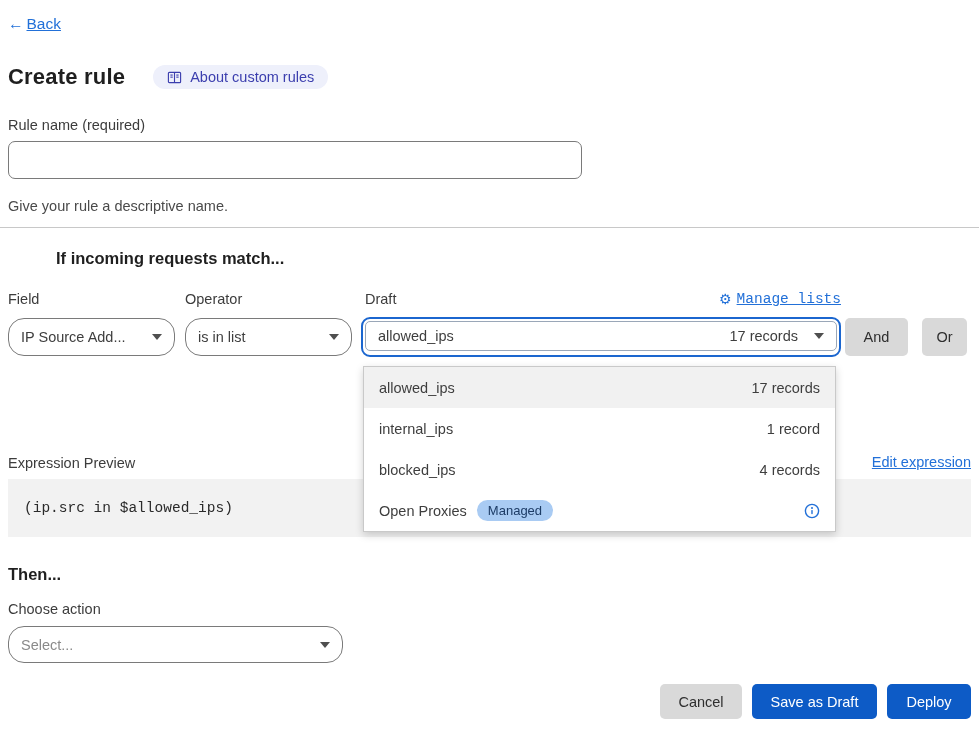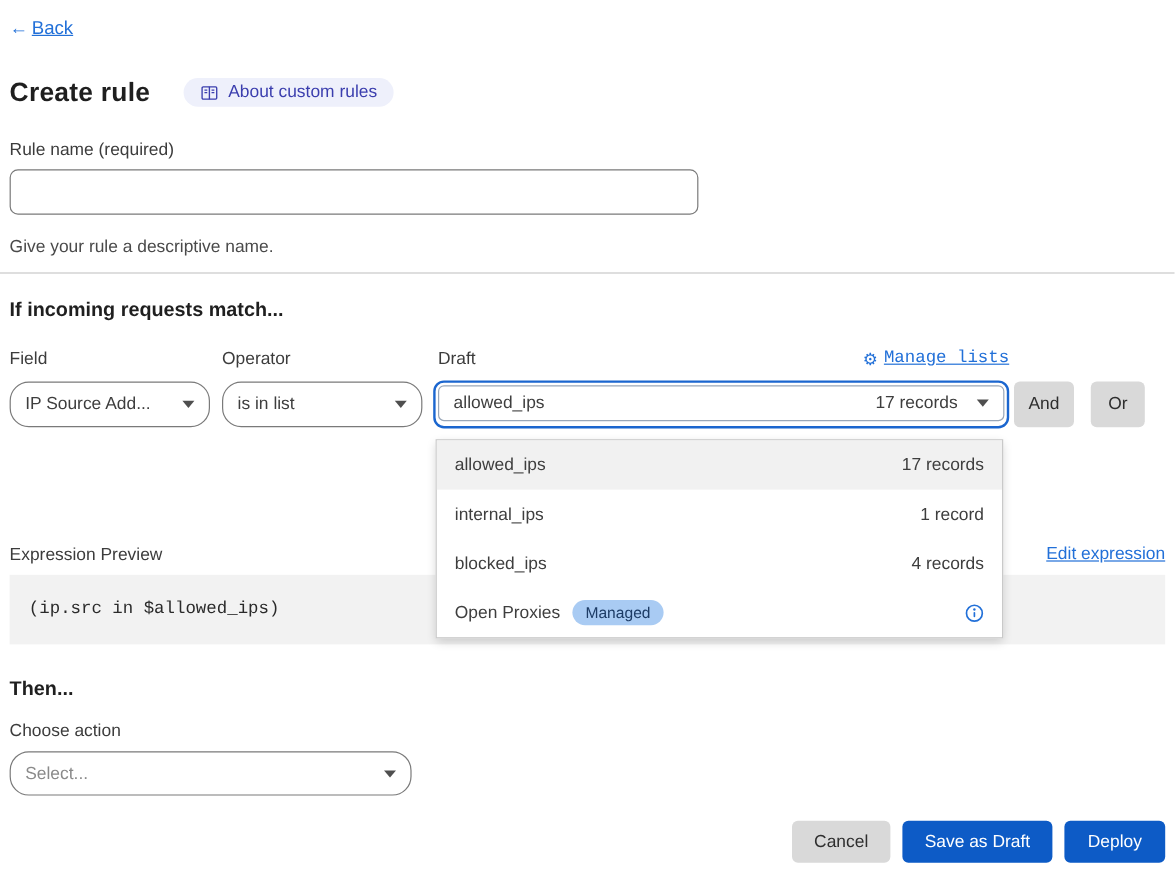--- a/index.html
+++ b/index.html
@@ -40,21 +40,21 @@
   .form-label{position:absolute;font-size:14.5px;color:var(--text-body);}
   .rule-name-label{left:8px;top:117px;}
   .rule-name-input{position:absolute;left:8px;top:141px;width:574px;height:38px;
                    border:1px solid var(--border-gray);border-radius:7px;font-size:14.5px;
                    padding:0 12px;outline:none;background:#fff;}
   .rule-helper{position:absolute;left:8px;top:198px;font-size:14.5px;color:#4a4a4a;}
 
   .divider{position:absolute;left:0;top:227px;width:979px;height:1px;background:var(--divider);}
 
   .section-heading{position:absolute;left:8px;font-size:16.5px;font-weight:bold;color:var(--text-dark);}
-  .match-heading{top:249px;}
+  .match-heading{top:249px;margin-left:48px;}
   .then-heading{top:565px;}
 
   
   .labels-row{position:absolute;left:8px;top:291px;width:963px;display:flex;}
   .labels-row .lab{font-size:14.5px;color:var(--text-body);}
   .lab-field{width:177px;}
   .lab-operator{width:176px;}
   .lab-value{width:480px;display:flex;justify-content:space-between;align-items:center;padding-left:4px;}
   .manage-lists{display:inline-flex;align-items:center;gap:5px;color:var(--link-blue);font-size:14.5px;}
   .manage-lists .link-text{text-decoration:underline;font-family:Liberation Mono, monospace;}
@@ -70,21 +70,21 @@
               padding:2px;margin-right:4px;background:#fff;}
   .value-select{width:100%;height:30px;border:1px solid #9aa7b8;border-radius:5px;
                 display:flex;align-items:center;justify-content:space-between;padding:0 12px;
                 font-size:14.5px;color:#3e3e3e;cursor:pointer;}
   .value-right{display:flex;align-items:center;gap:16px;}
   .caret{width:0;height:0;border-left:5px solid transparent;border-right:5px solid transparent;
          border-top:6px solid #4f4f4f;}
   .btn{display:inline-flex;align-items:center;justify-content:center;border:none;cursor:pointer;
        border-radius:5px;font-size:14.5px;font-family:inherit;}
   .btn-neutral{background:var(--neutral-button-bg);color:#2e2e2e;}
-  .and-btn{width:50px;height:38px;margin-right:14px;}
+  .and-btn{width:63px;height:38px;margin-right:14px;}
   .or-btn{width:45px;height:38px;}
 
   
   .dropdown{position:absolute;left:363px;top:366px;width:473px;background:#fff;
             border:1px solid #c9c9c9;box-shadow:0 3px 8px rgba(0,0,0,.18);z-index:20;}
   .dd-row{height:41px;display:flex;align-items:center;justify-content:space-between;
           padding:0 15px;font-size:14.5px;color:#3e3e3e;cursor:pointer;}
   .dd-row.highlight{background:var(--highlight-row-bg);}
   .dd-left{display:flex;align-items:center;gap:10px;}
   .managed-pill{background:var(--managed-badge-bg);color:var(--managed-badge-text);

